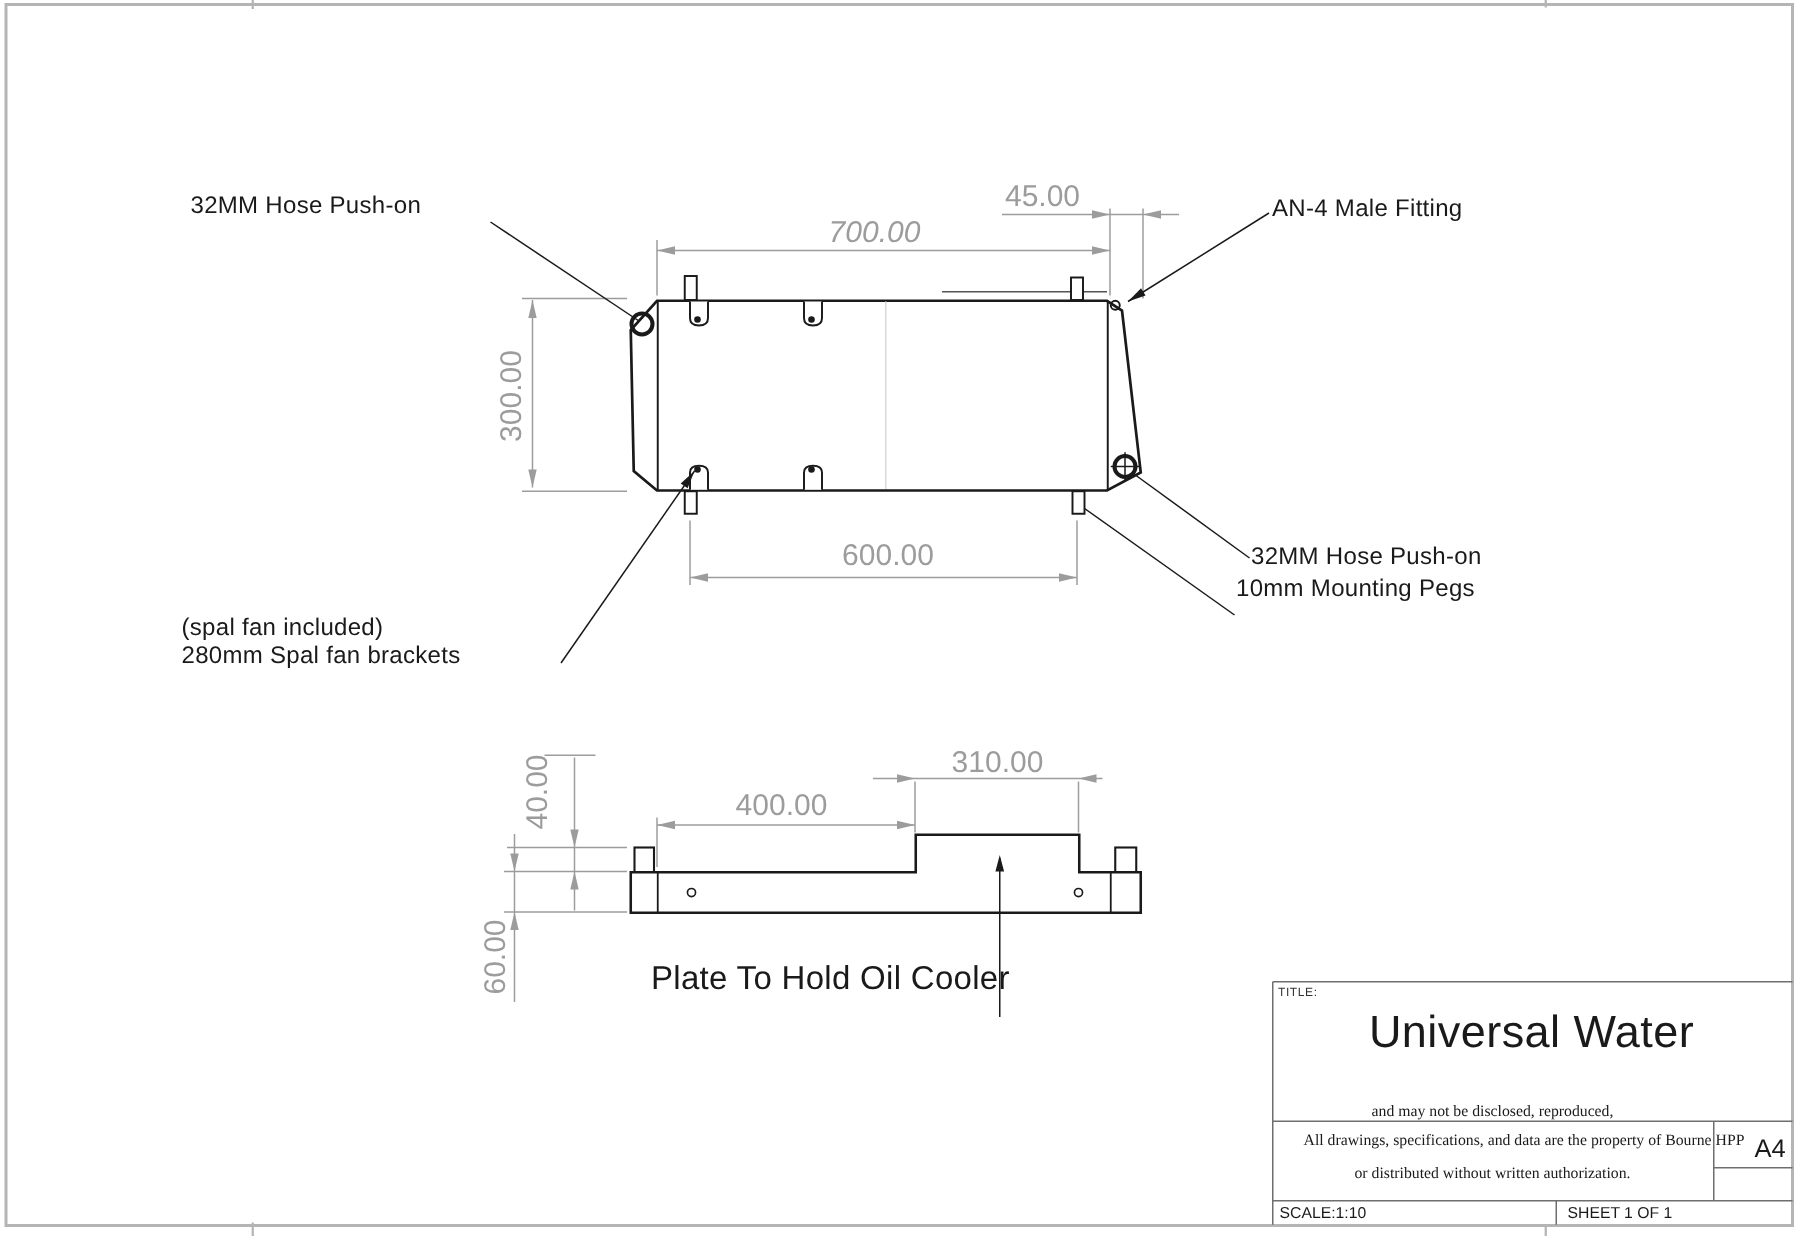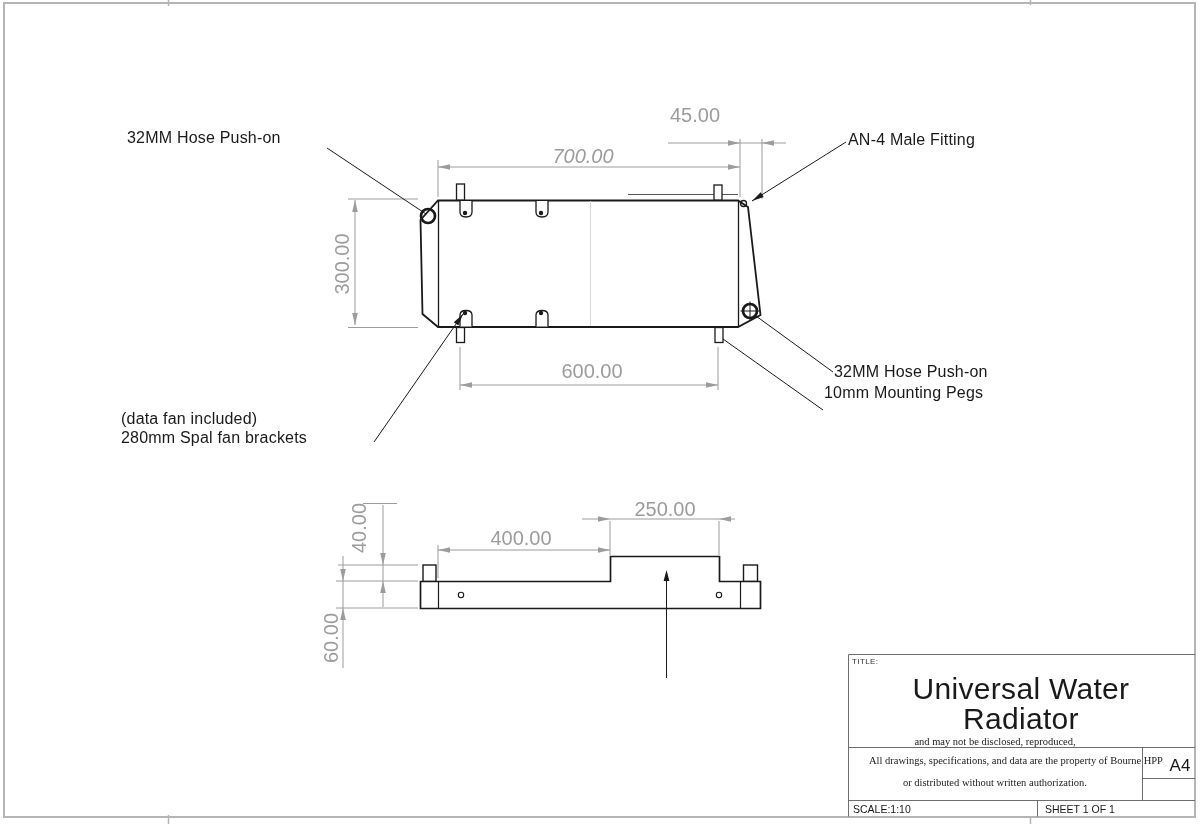--- a/index.html
+++ b/index.html
@@ -143,34 +143,34 @@
     <line x1="848.5" y1="800.5" x2="1195" y2="800.5"></line>
     <line x1="1037.5" y1="800.5" x2="1037.5" y2="816.5"></line>
   </g>
 </svg>
 
   <div class="txt lbl" style="left:127px;top:129px;">32MM Hose Push-on</div>
   <div class="txt lbl" style="left:848px;top:131px;">AN-4 Male Fitting</div>
   <div class="txt lbl" style="left:834px;top:363px;">32MM Hose Push-on</div>
   <div class="txt lbl" style="left:824px;top:384px;">10mm Mounting Pegs</div>
   <div class="txt lbl" style="left:121px;top:390px;margin-top:39px;">280mm Spal fan brackets</div>
-  <div class="txt lbl" style="left:121px;top:410px;">(data fan included)</div>
+  <div class="txt lbl" style="left:121px;top:410px;">(spal fan included)</div>
+  <div class="txt lbl" style="left:434px;top:639px;font-size:22px;">Plate To Hold Oil Cooler</div>
 
   <div class="txt dim" style="left:583px;top:156px;font-style:italic;">700.00</div>
-  <div class="txt dim" style="left:695px;top:115px;">45.00</div>
+  <div class="txt dim" style="left:695px;top:132px;">45.00</div>
   <div class="txt dim rot" style="left:342px;top:264px;">300.00</div>
   <div class="txt dim" style="left:592px;top:371px;">600.00</div>
   <div class="txt dim" style="left:521px;top:538px;">400.00</div>
-  <div class="txt dim" style="left:665px;top:509px;">250.00</div>
+  <div class="txt dim" style="left:665px;top:509px;">310.00</div>
   <div class="txt dim rot" style="left:359px;top:528px;">40.00</div>
   <div class="txt dim rot" style="left:331px;top:638px;">60.00</div>
 
   <div class="txt tb-small" style="left:852px;top:657px;">TITLE:</div>
   <div class="tb-title" style="top:672px;">Universal Water</div>
-  <div class="tb-title" style="top:702px;">Radiator</div>
   <div class="tb-serif" style="top:755px;margin-left:21px;">All drawings, specifications, and data are the property of Bourne HPP</div>
   <div class="tb-serif" style="top:736px;">and may not be disclosed, reproduced,</div>
   <div class="tb-serif" style="top:777px;">or distributed without written authorization.</div>
   <div class="tb-a4" style="top:756px;">A4</div>
   <div class="txt tb-bottom" style="left:853px;top:803px;">SCALE:1:10</div>
   <div class="txt tb-bottom" style="left:1045px;top:803px;">SHEET 1 OF 1</div>
 
 </div>
 
 </body></html>

